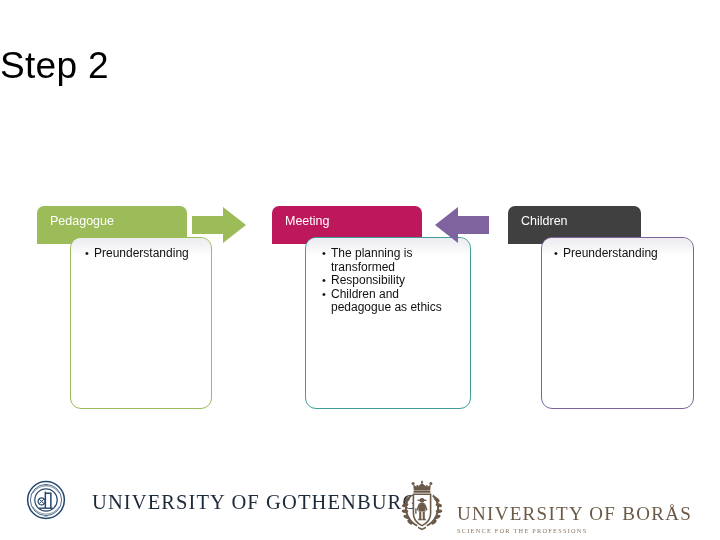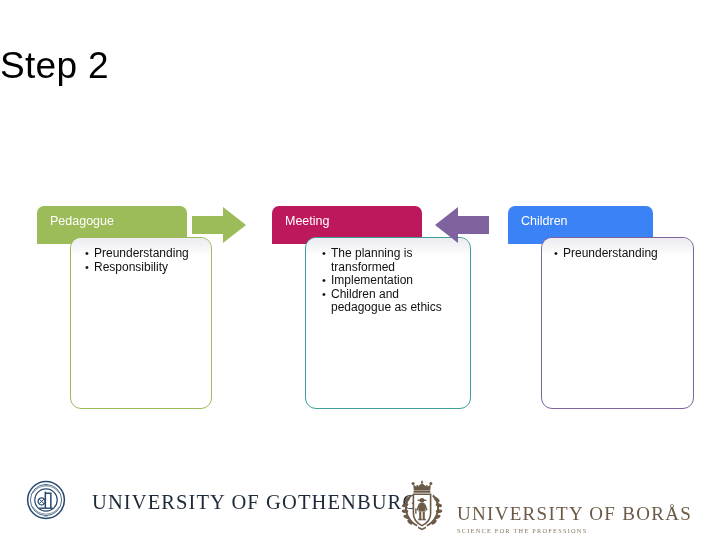--- a/index.html
+++ b/index.html
@@ -127,21 +127,21 @@
   #group-meeting { left: 272px; width: 190px; }
   #group-meeting .hdr { width: 150px; background: #be185d; }
   #group-meeting .body-box {
     left: 33px; width: 166px; height: 172px;
     border-color: #3D9F98;
   }
   #group-meeting ul.bullets { padding-left: 16px; padding-right: 8px; }
 
   
   #group-children { left: 508px; width: 186px; }
-  #group-children .hdr { width: 145px; background: #3b82f6; }
+  #group-children .hdr { width: 133px; background: #404040; }
   #group-children .body-box {
     left: 33px; width: 153px; height: 172px;
     border-color: #7E639F;
   }
   #group-children ul.bullets { padding-left: 12px; padding-right: 5px; }
 
   
   .arrow {
     position: absolute;
     top: 206px;
@@ -212,37 +212,36 @@
 
   <div class="slide-title">Step 2</div>
 
   <div class="diagram">
 
     <div class="group" id="group-pedagogue">
       <div class="hdr">Pedagogue</div>
       <div class="body-box">
         <ul class="bullets">
           <li>Preunderstanding</li>
-          <li>Responsibility</li>
         </ul>
       </div>
     </div>
 
     <div class="arrow" id="arrow-right">
       <svg viewBox="0 0 58 38" xmlns="http://www.w3.org/2000/svg">
         <polygon points="2,10 33,10 33,1 56,19 33,37 33,28 2,28" fill="#9CBB59"></polygon>
       </svg>
     </div>
 
     <div class="group" id="group-meeting">
       <div class="hdr">Meeting</div>
       <div class="body-box">
         <ul class="bullets">
           <li>The planning is transformed</li>
-          <li>Implementation</li>
+          <li>Responsibility</li>
           <li>Children and pedagogue as ethics</li>
         </ul>
       </div>
     </div>
 
     <div class="arrow" id="arrow-left">
       <svg viewBox="0 0 58 38" xmlns="http://www.w3.org/2000/svg">
         <polygon points="56,10 25,10 25,1 2,19 25,37 25,28 56,28" fill="#7E639F"></polygon>
       </svg>
     </div>

